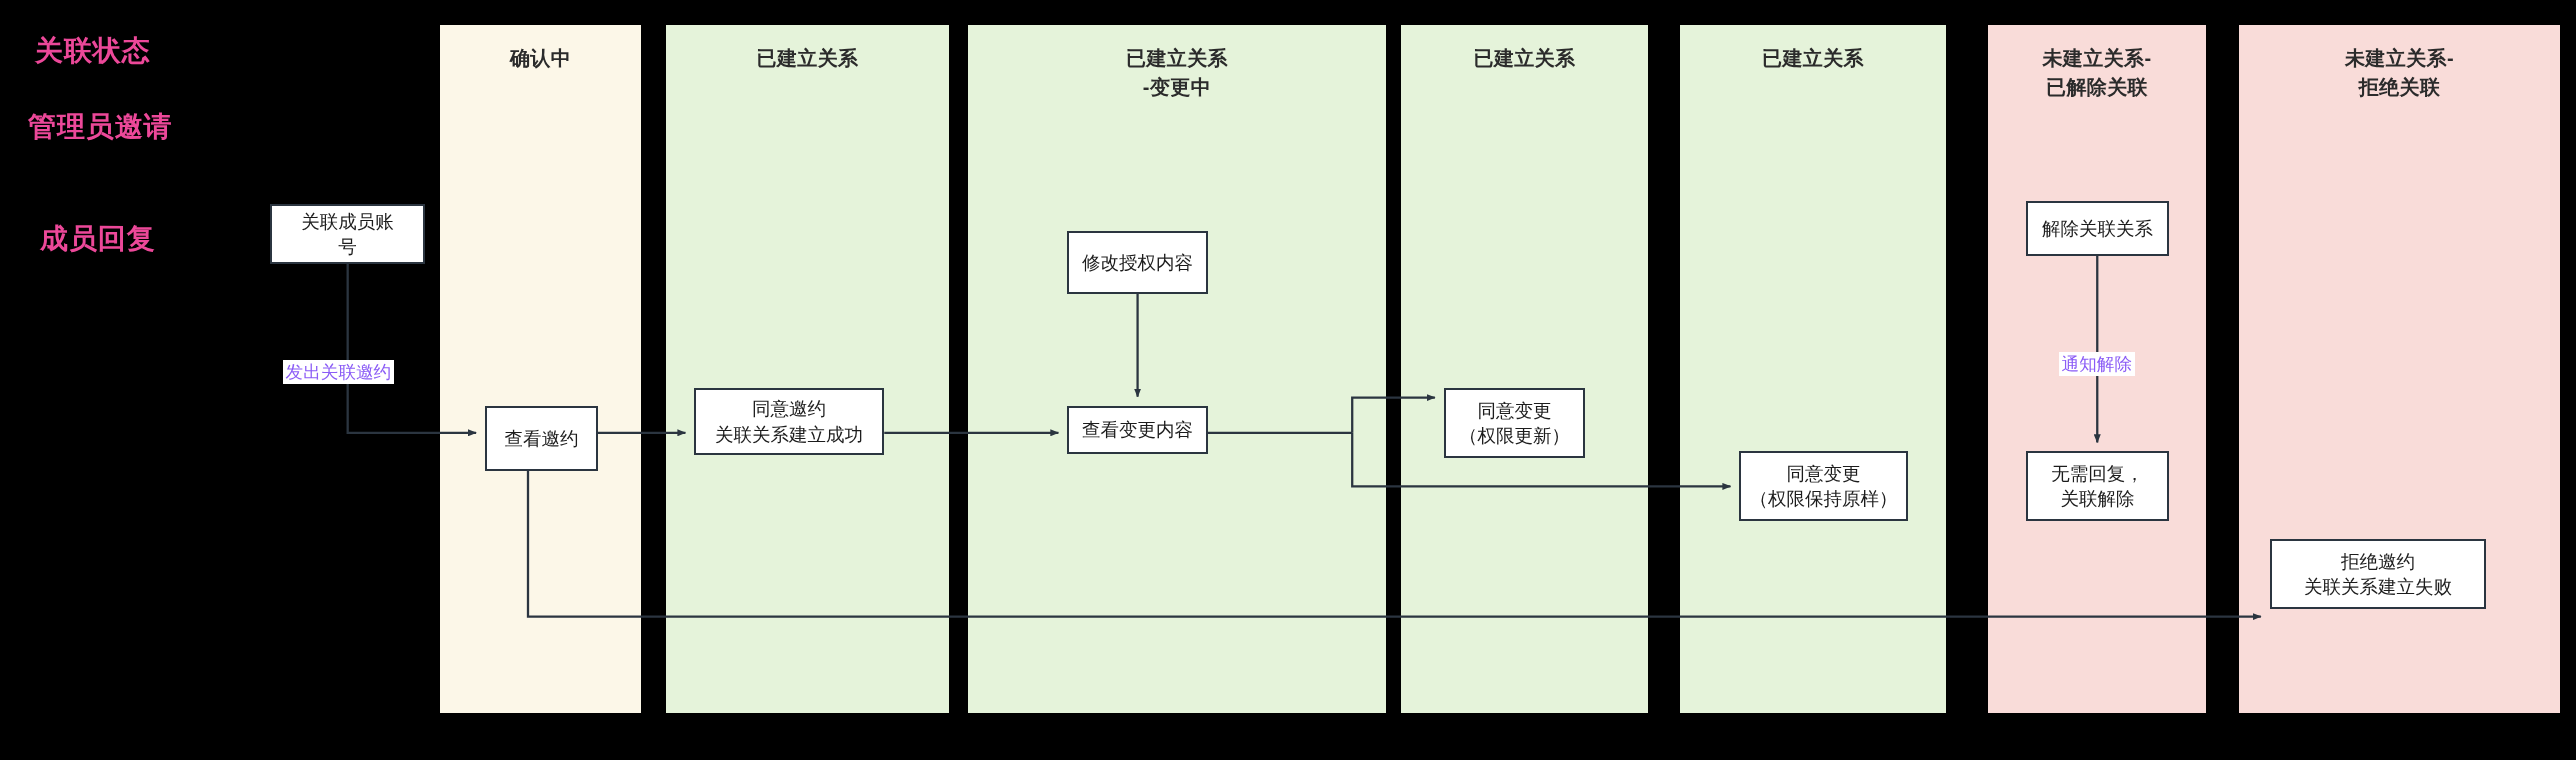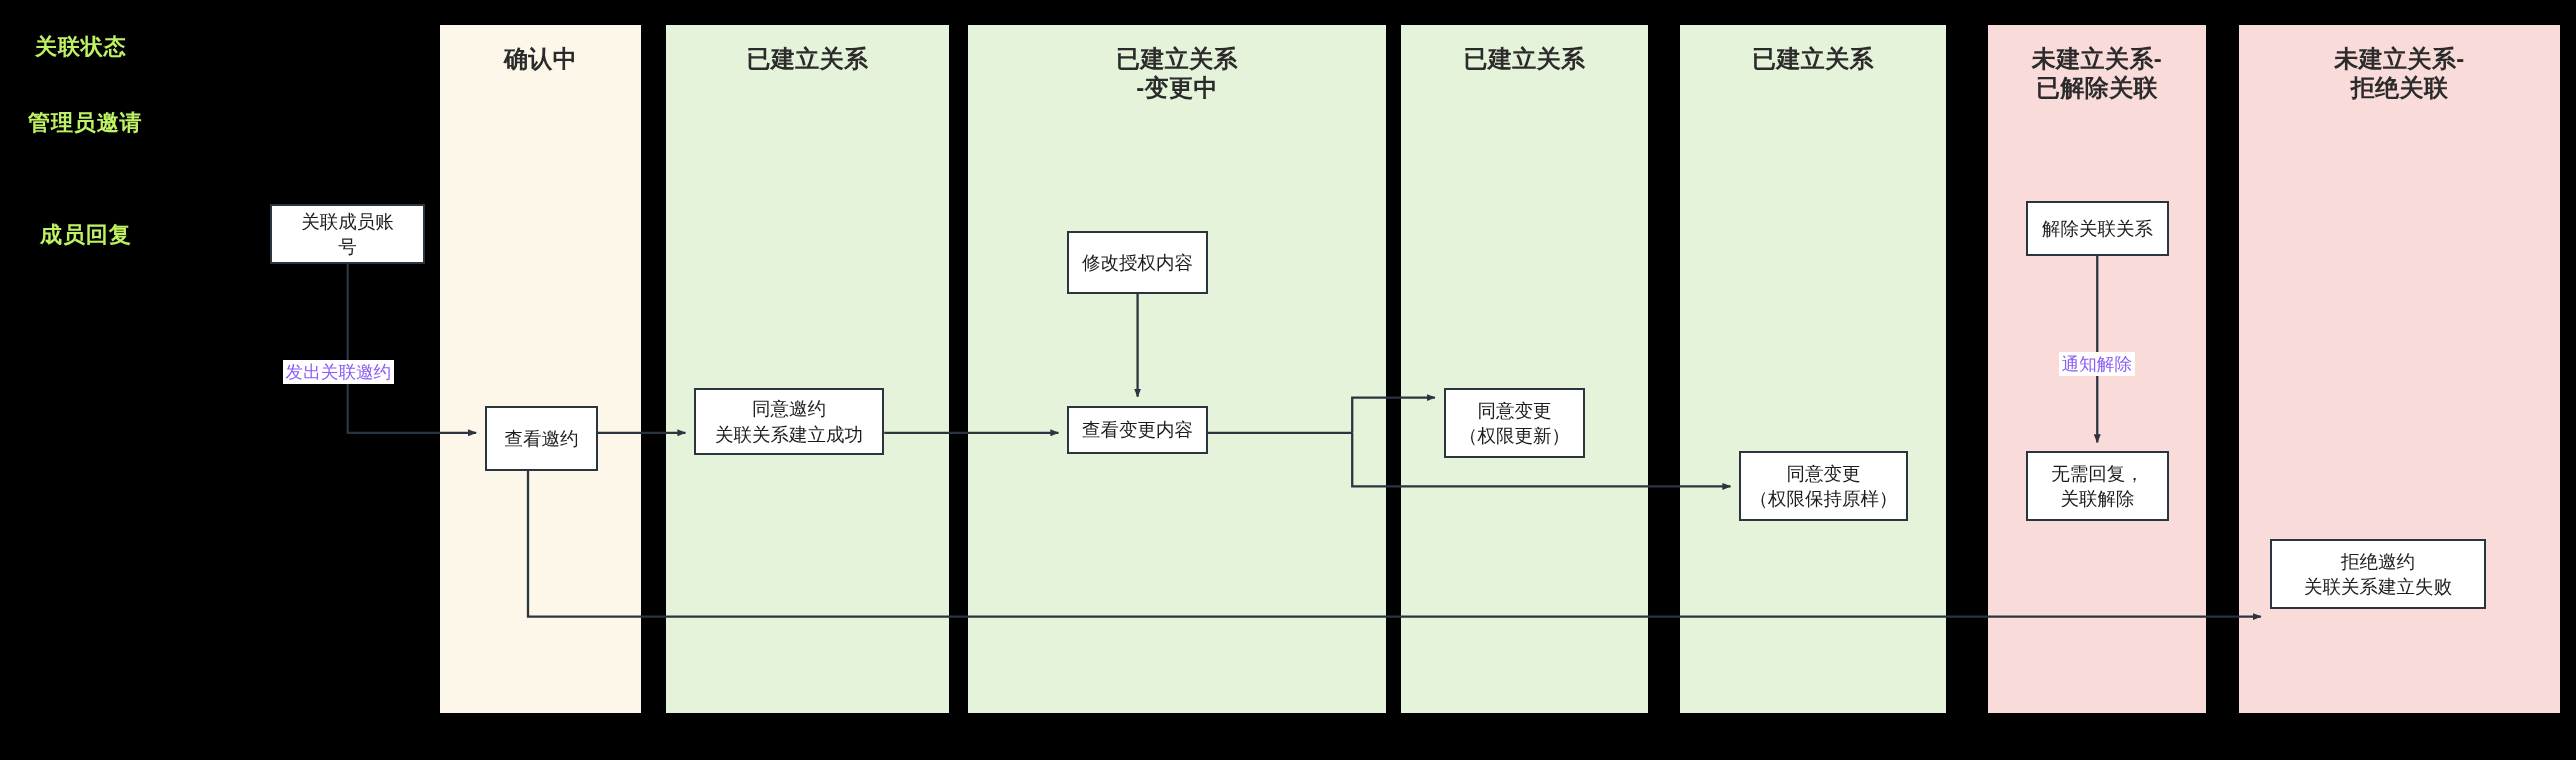--- a/index.html
+++ b/index.html
@@ -12,32 +12,32 @@
 
   
   .lane{
     position:absolute;
     top:25px;height:688px;
     box-sizing:border-box;
   }
   .lane .lane-title{
     position:absolute;left:0;right:0;top:19.4px;
     text-align:center;
-    font-size:24px;font-weight:bold;
+    font-size:20px;font-weight:bold;
     color:#2b2b2b;
     line-height:29px;
     white-space:pre-line;
     letter-spacing:0.4px;
   }
 
   
   .row-label{
     position:absolute;
-    font-size:22px;font-weight:bold;
-    color:#bef264;
+    font-size:28px;font-weight:bold;
+    color:#ec4899;
     letter-spacing:0.9px;
     white-space:nowrap;
   }
 
   
   .node{
     position:absolute;
     box-sizing:border-box;
     background:#ffffff;
     border:2.2px solid #2b3540;

